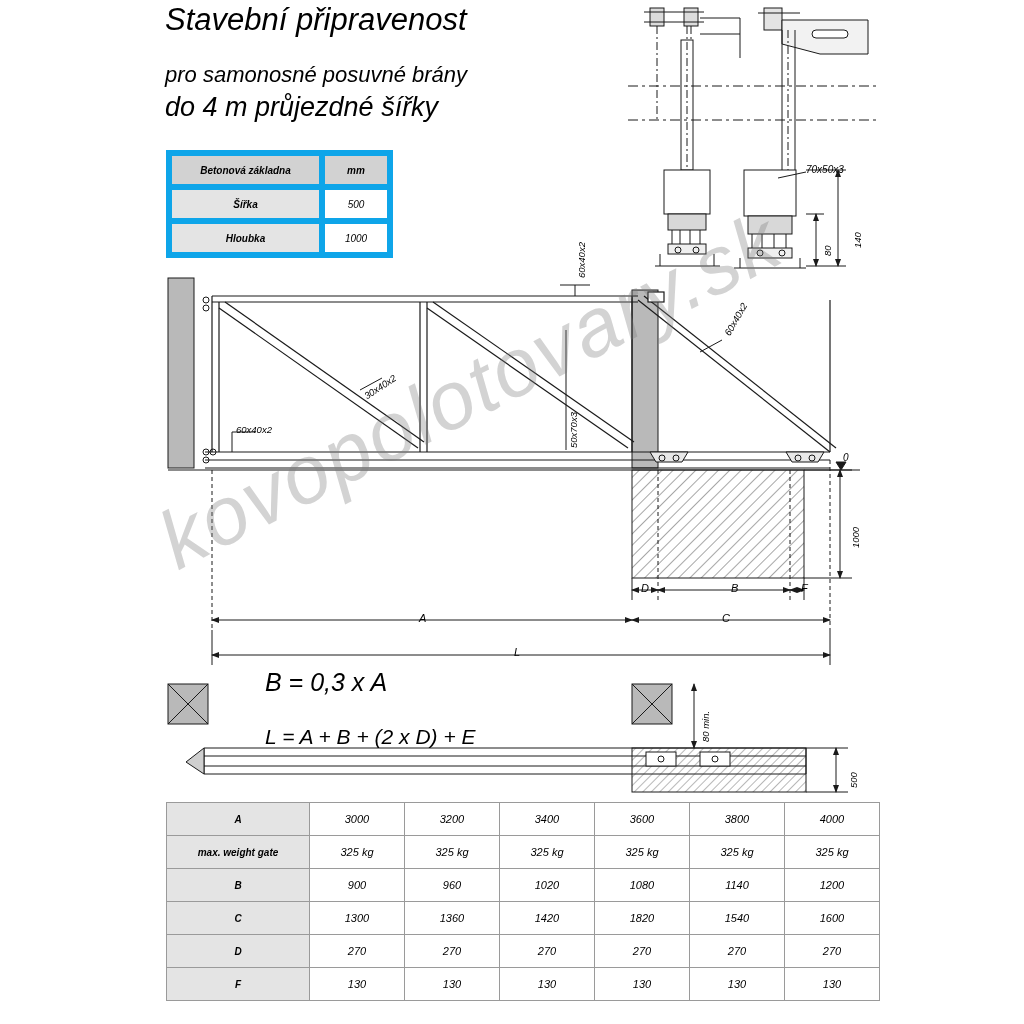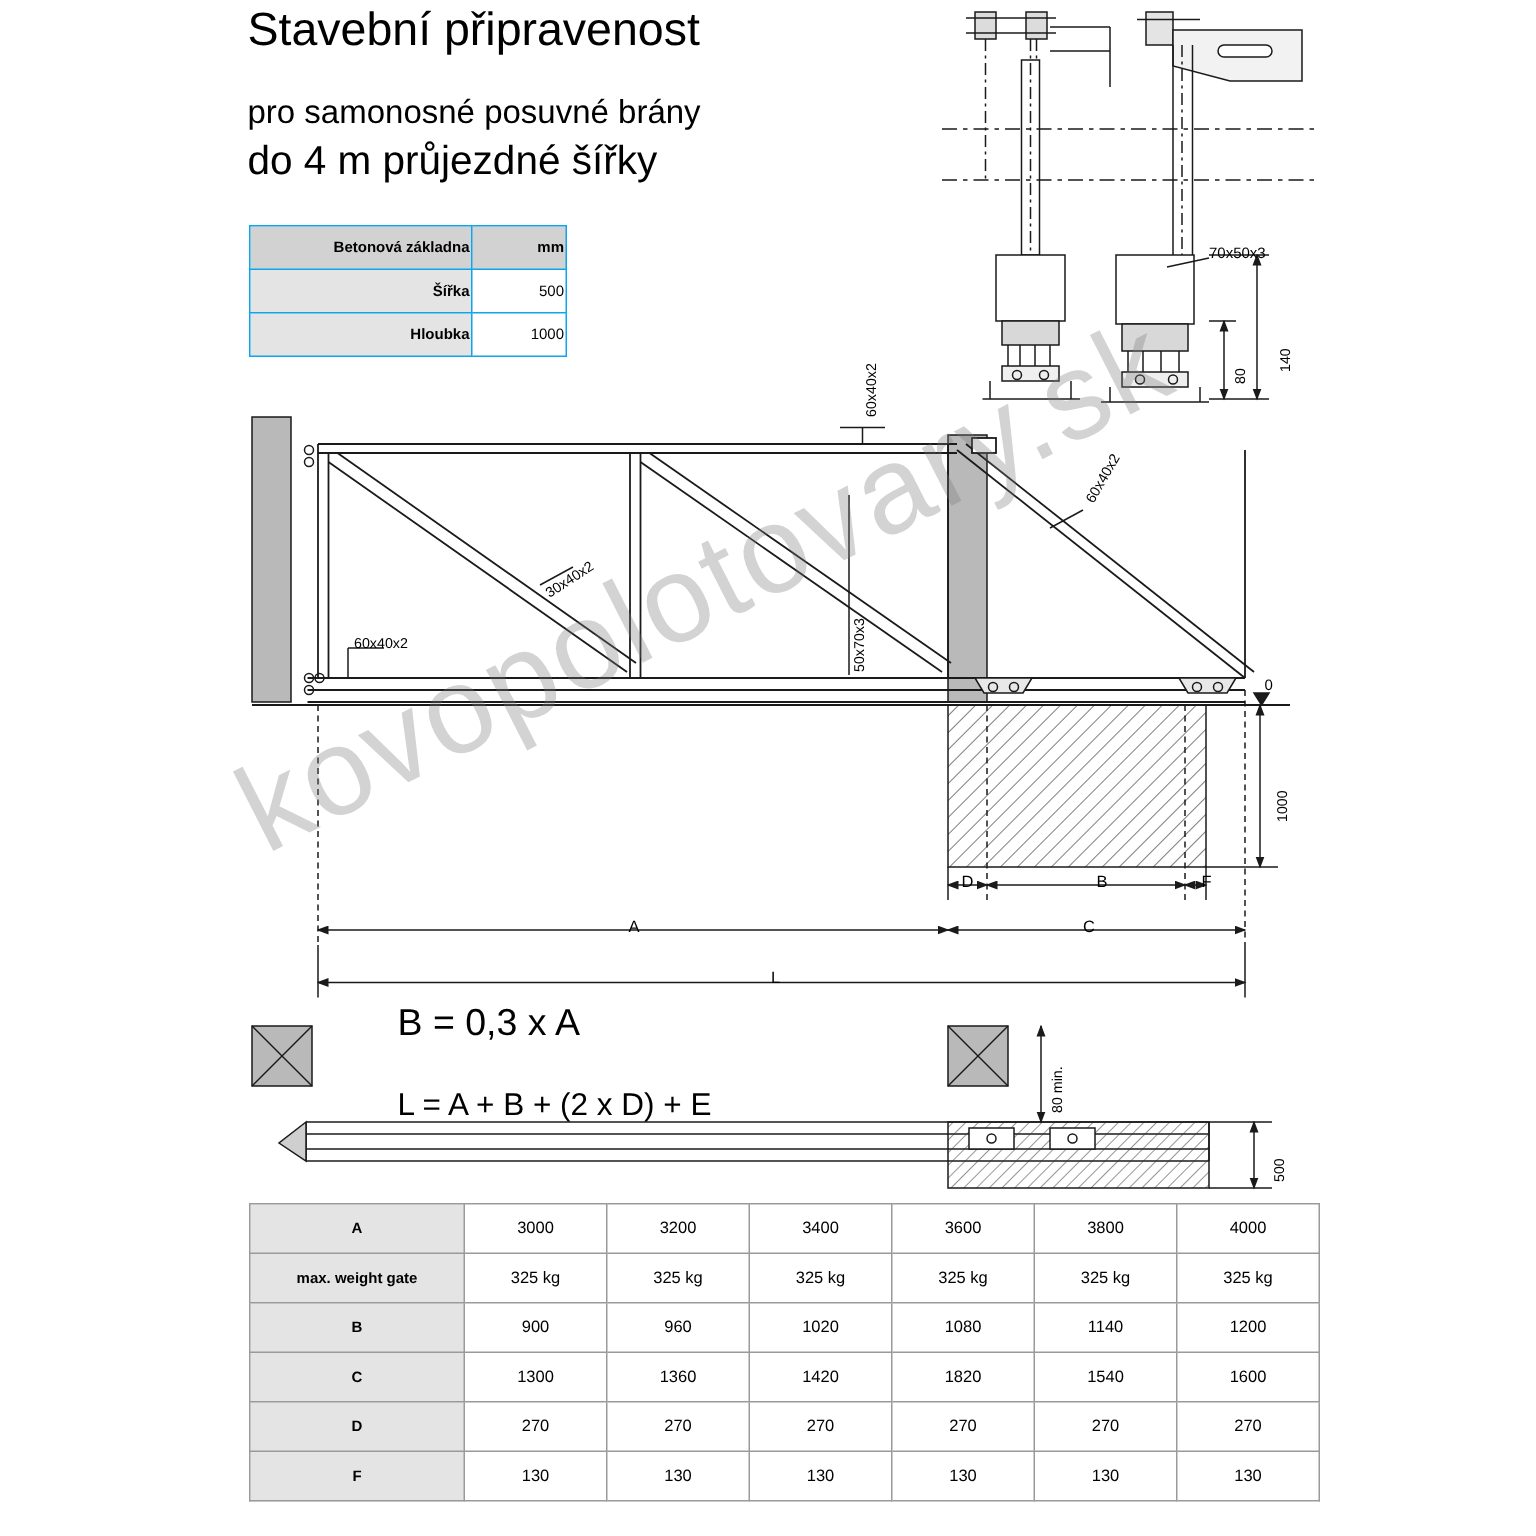--- a/index.html
+++ b/index.html
@@ -1,27 +1,27 @@
 <!DOCTYPE html>
 <html><head>
 <meta charset="utf-8">
 <style>
   html,body{margin:0;padding:0;background:#ffffff;}
   body{width:1024px;height:1024px;position:relative;overflow:hidden;
        font-family:"Liberation Sans", sans-serif;color:#000;}
-  .page{position:absolute;left:0;top:0;width:1024px;height:1024px;}
+  .page{position:absolute;left:0;top:0;width:1024px;height:1024px;font-style:italic;}
 
   
   #title{position:absolute;left:165px;top:2px;font-size:31px;font-weight:400;letter-spacing:0px;}
   #sub1{position:absolute;left:165px;top:62px;font-size:22px;}
   #sub2{position:absolute;left:165px;top:92px;font-size:27px;}
 
   
   #foundation{position:absolute;left:166px;top:150px;border-collapse:collapse;font-size:10px;}
-  #foundation td{border:1px solid #0ea5e9;text-align:right;vertical-align:middle;}
+  #foundation td{border:6px solid #0ea5e9;text-align:center;vertical-align:middle;}
   #foundation .lab{width:145px;height:26px;background:#e4e4e4;font-weight:bold;}
   #foundation .hdr{width:60px;height:26px;background:#d2d2d2;font-weight:bold;}
   #foundation .val{width:60px;height:26px;background:#ffffff;}
   #foundation tr:first-child .lab{font-weight:bold;background:#d2d2d2;}
 
   
   #drawing{position:absolute;left:0;top:0;width:1024px;height:1024px;}
 
   
   #formula1{position:absolute;left:265px;top:668px;font-size:25px;}

